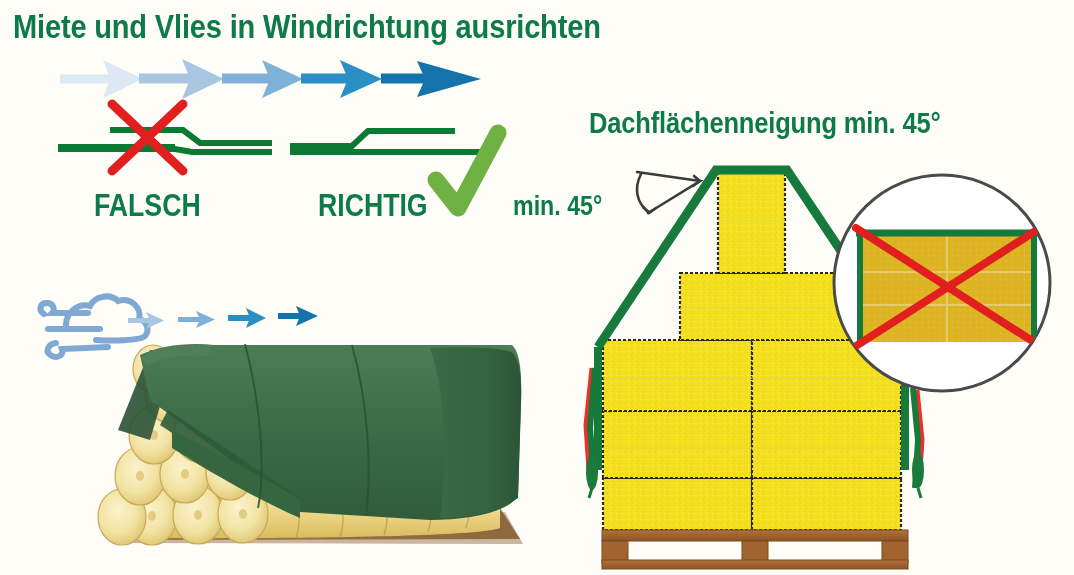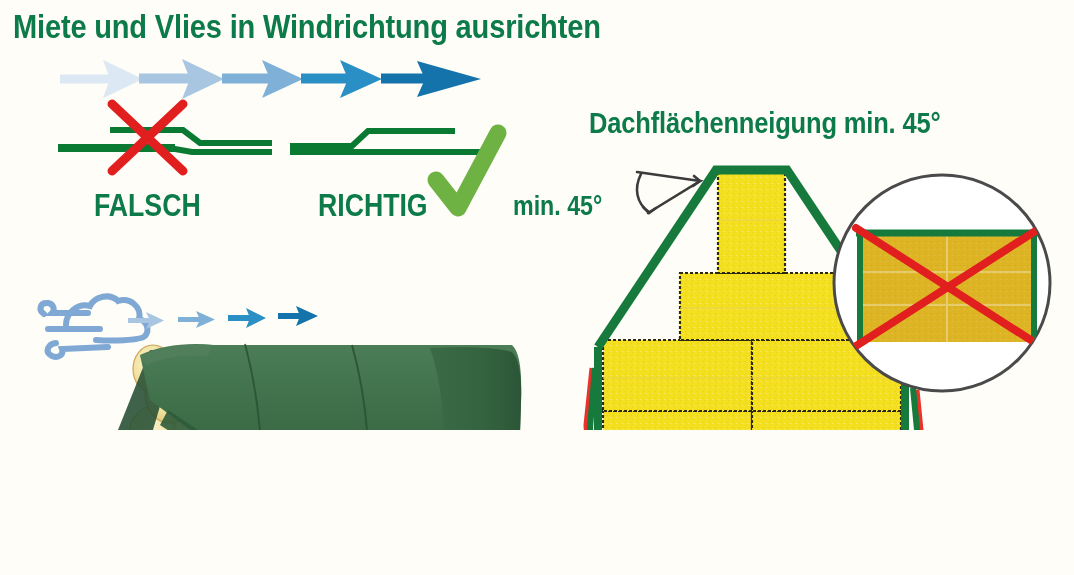--- a/index.html
+++ b/index.html
@@ -6,21 +6,21 @@
     margin: 0;
     padding: 0;
     background: #fefdf7;
   }
   body {
     font-family: "Liberation Sans", sans-serif;
   }
   #canvas {
     position: relative;
     width: 1074px;
-    height: 430px;
+    height: 575px;
     background: #fefdf7;
     overflow: hidden;
     text-align: center;
   }
 
   
   .heading {
     position: absolute;
     color: #0c7a49;
     font-family: "Liberation Sans", sans-serif;

